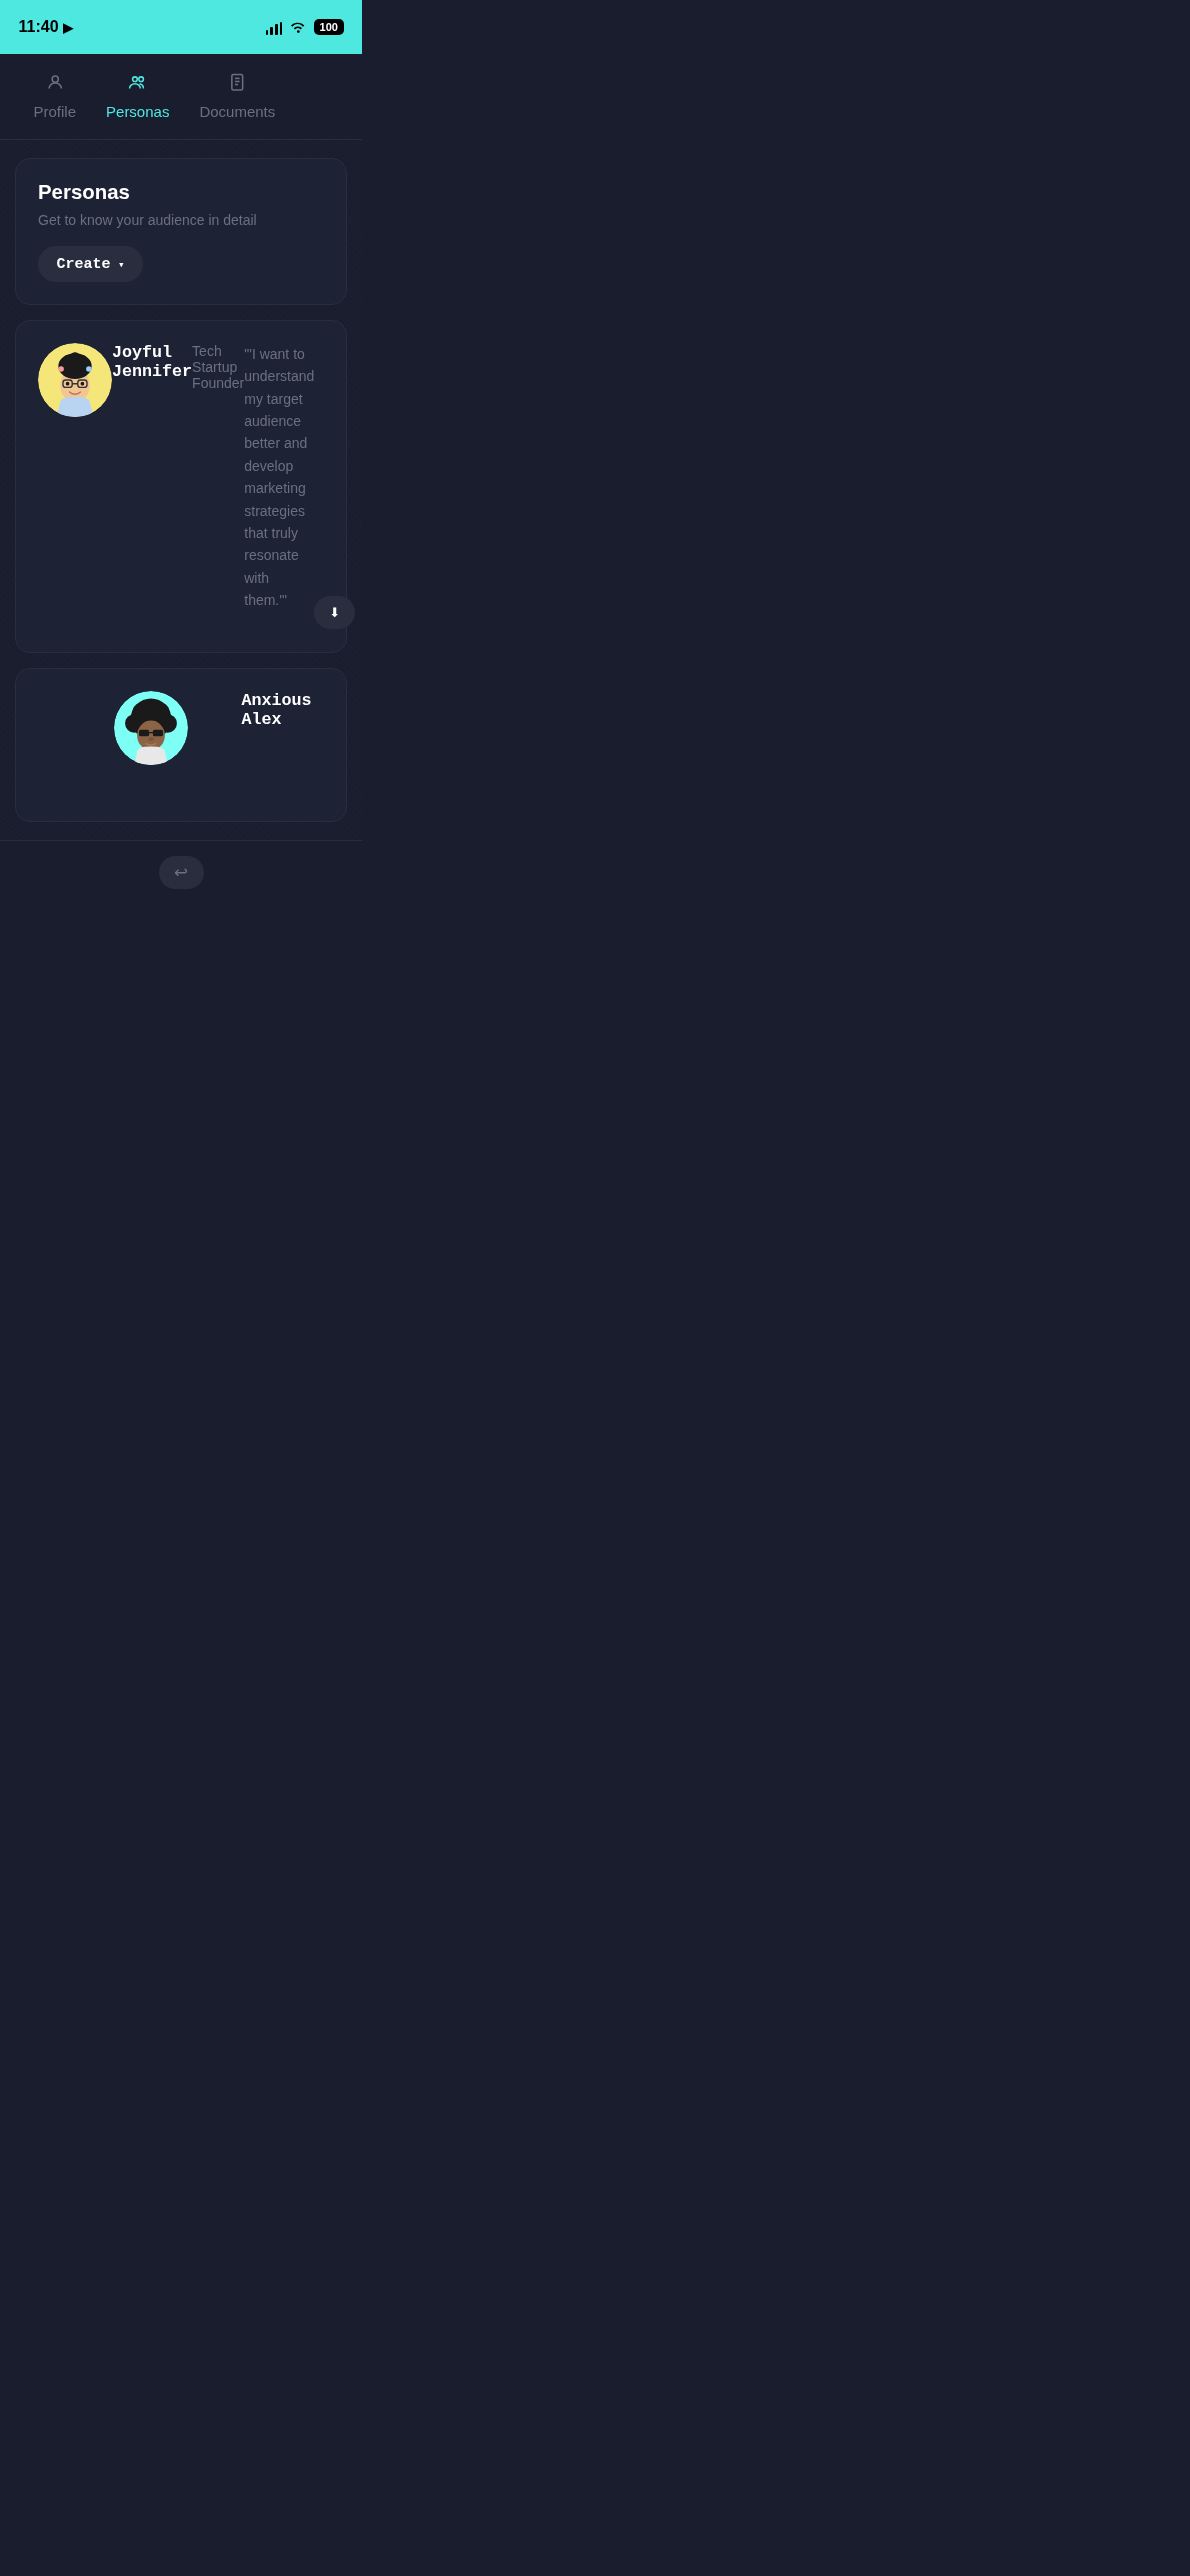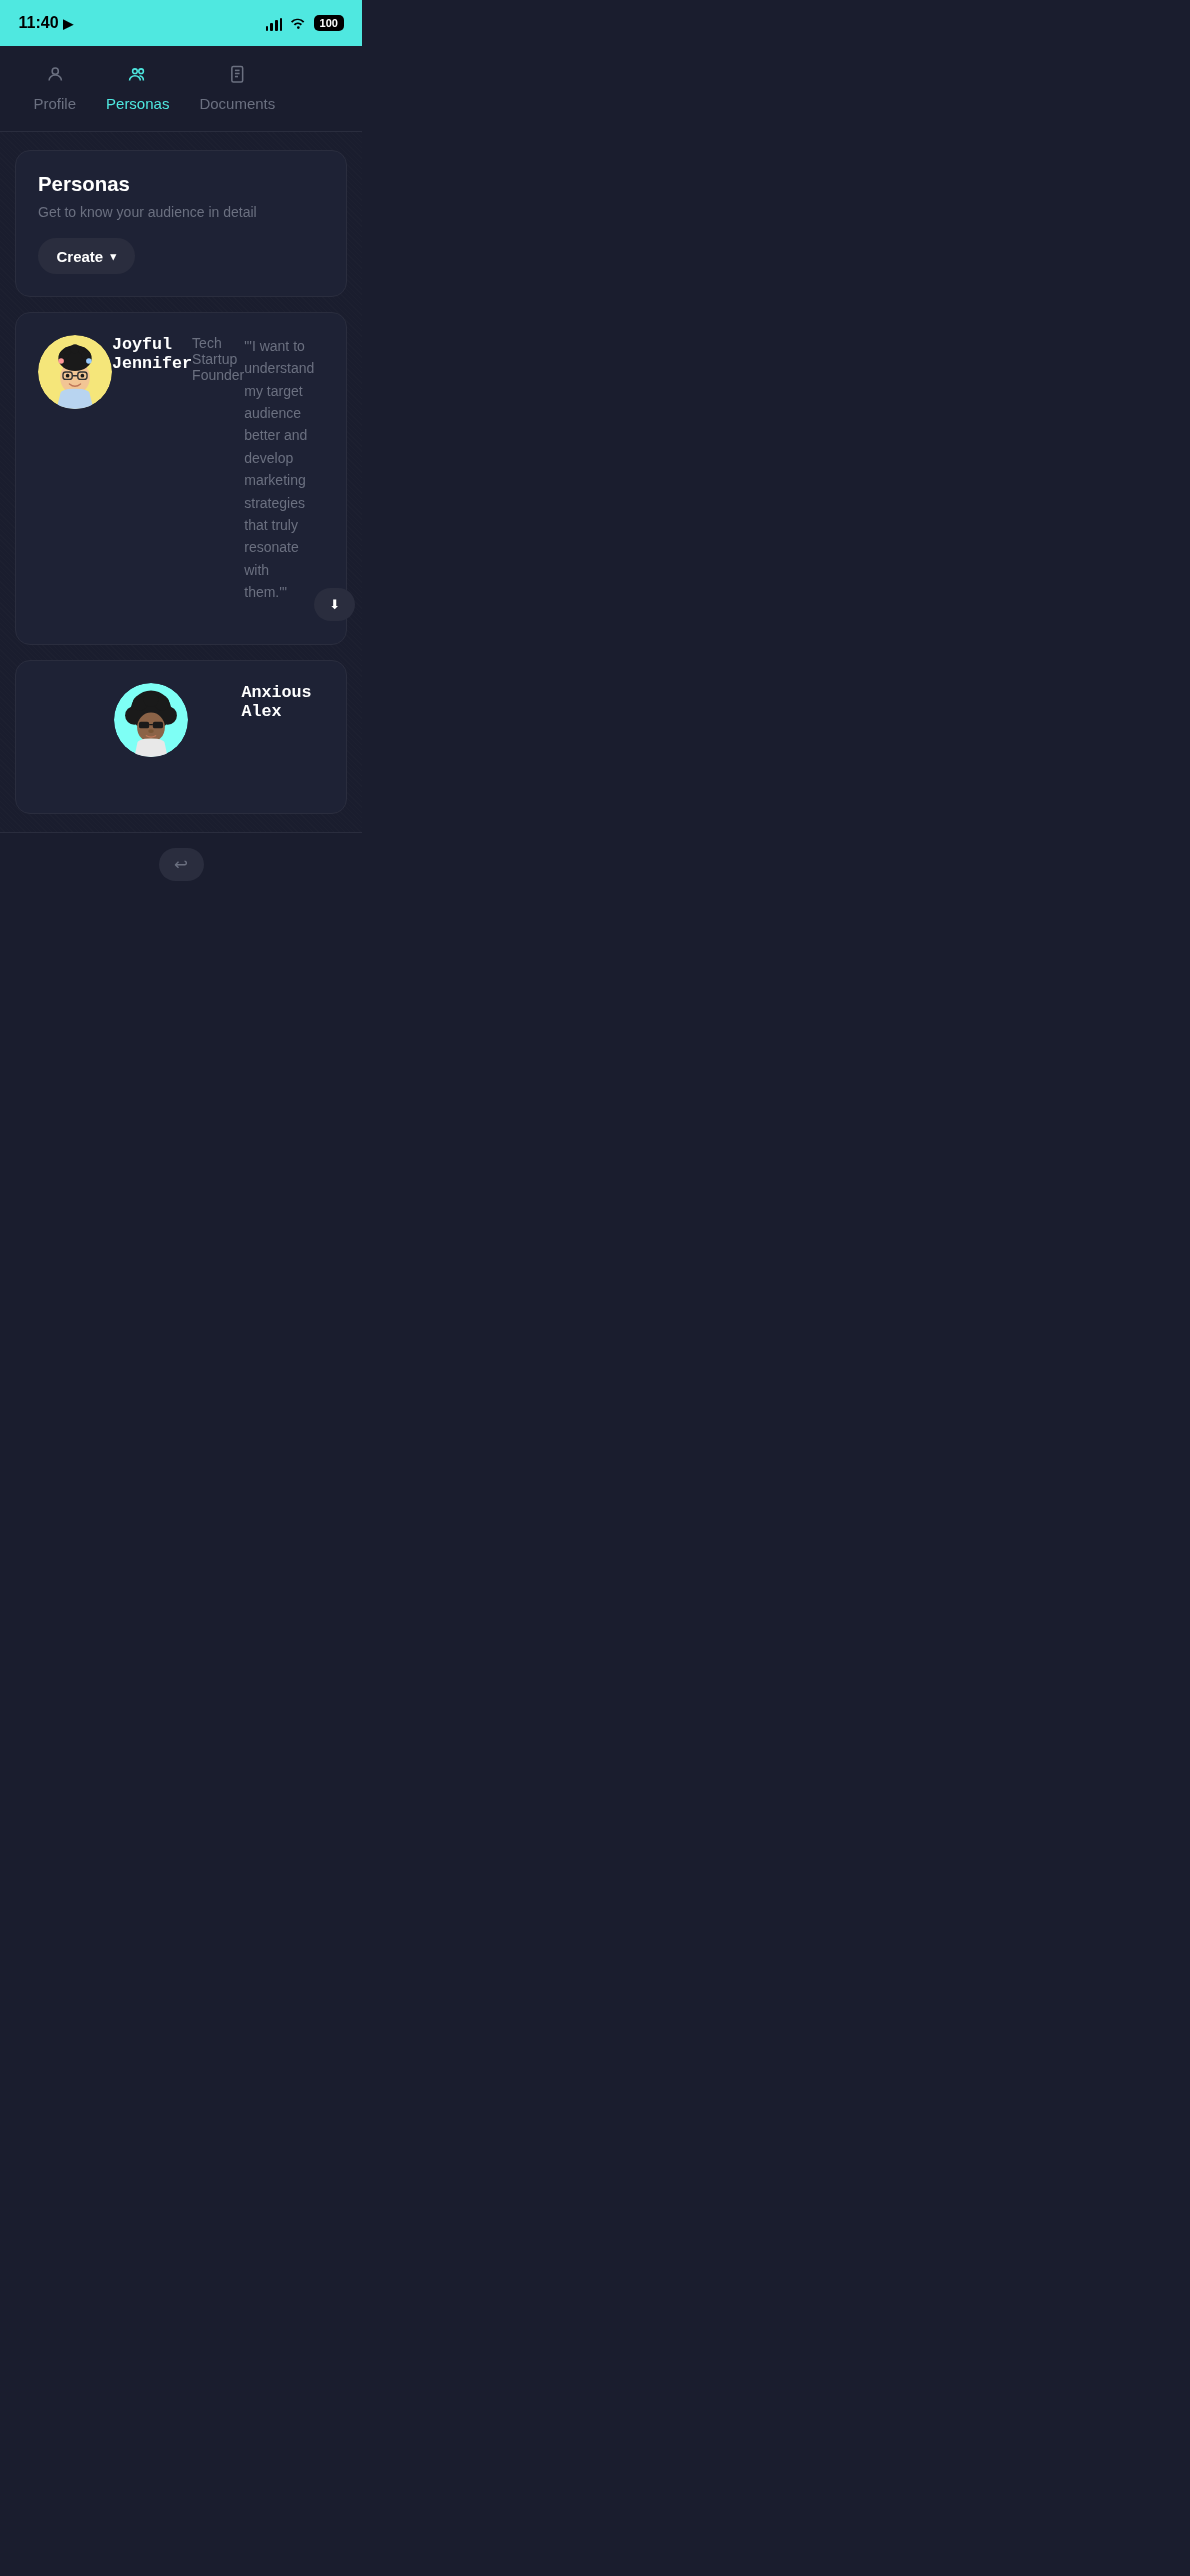--- a/index.html
+++ b/index.html
@@ -9,21 +9,21 @@
       width: 362px;
       min-height: 783px;
       font-family: -apple-system, BlinkMacSystemFont, 'Segoe UI', sans-serif;
       background: #1a1d2e;
       overflow-x: hidden;
     }
 
     
     .status-bar {
       background: #4fe8e0;
-      height: 46px;
+      height: 54px;
       display: flex;
       align-items: center;
       justify-content: space-between;
       padding: 0 18.5px;
     }
 
     .status-time {
       font-size: 16px;
       font-weight: 700;
       color: #000;
@@ -142,20 +142,21 @@
       align-items: center;
       gap: 7.4px;
       background: #2a2d3e;
       border: none;
       border-radius: 18.5px;
       padding: 9.3px 18.5px;
       color: #ffffff;
       font-size: 15px;
       font-weight: 600;
       cursor: pointer;
+      font-family: Liberation Mono, monospace;
     }
 
     .chevron-down {
       font-size: 11px;
     }
 
     
     .persona-card {
       background: #1e2235;
       border-radius: 15px;

